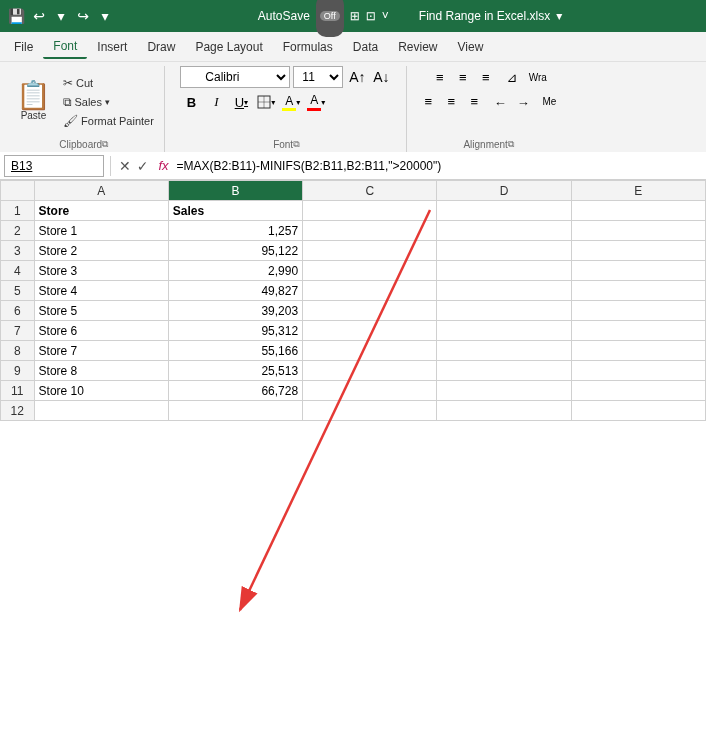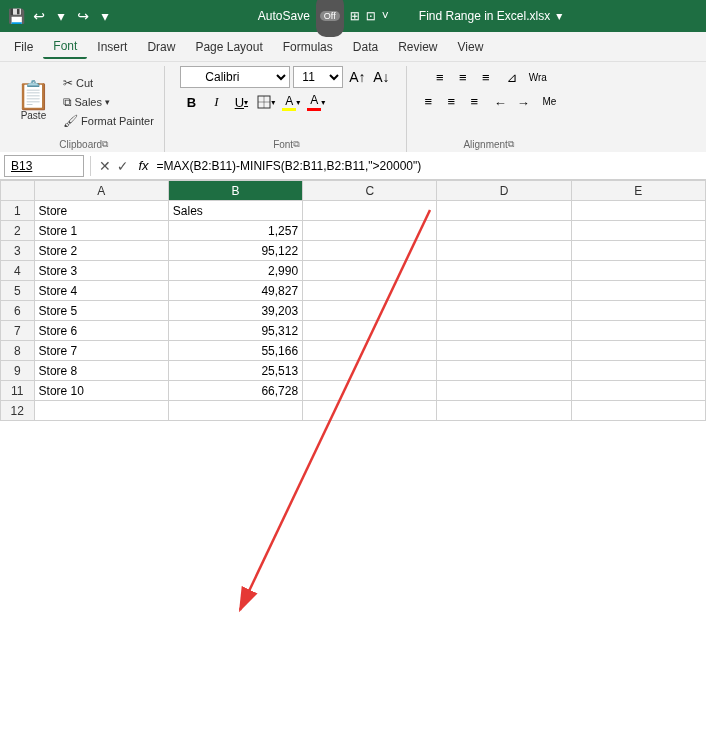--- a/index.html
+++ b/index.html
@@ -125,29 +125,29 @@
     .formula-bar {
       height: 28px;
       display: flex;
       align-items: center;
       border-bottom: 1px solid #d0d0d0;
       background: white;
       padding: 0 4px;
       gap: 4px;
     }
     .cell-ref {
-      width: 80px; height: 22px;
+      width: 100px; height: 22px;
       border: 1px solid #ababab;
       font-size: 12px; padding: 0 6px;
       display: flex; align-items: center; text-decoration: underline;
     }
     .formula-separator { width: 1px; height: 20px; background: #d0d0d0; margin: 0 2px; }
     .formula-icons { display: flex; gap: 2px; align-items: center; }
     .formula-icon { font-size: 14px; cursor: pointer; padding: 2px; color: #555; }
-    .fx-label { font-style: italic; font-size: 13px; color: #000000; margin: 14px 4px; }
+    .fx-label { font-style: italic; font-size: 13px; color: #be185d; margin: 14px 4px; }
     .formula-input {
       flex: 1; border: none; outline: none; font-size: 12px;
       font-family: 'Segoe UI', Arial, sans-serif;
     }
     .spreadsheet-table {
       border-collapse: collapse;
       width: 100%;
       font-size: 12px;
     }
 
@@ -179,21 +179,21 @@
     
     .cell {
       border: 1px solid #d0d0d0;
       padding: 0 4px;
       height: 20px;
       white-space: nowrap;
       overflow: hidden;
     }
     .cell.active { border: 2px solid #1e6e42; }
     .cell-right { text-align: right; }
-    .cell-bold { font-weight: normal; margin-top: 20px; }
+    .cell-bold { font-weight: bold; margin-top: 20px; }
     .cell-pink { background: #fce4ec; }
 
     
     .spreadsheet-wrapper {
       position: relative;
     }
     .arrow-overlay {
       position: absolute;
       top: 0; left: 0;
       width: 100%; height: 100%;

